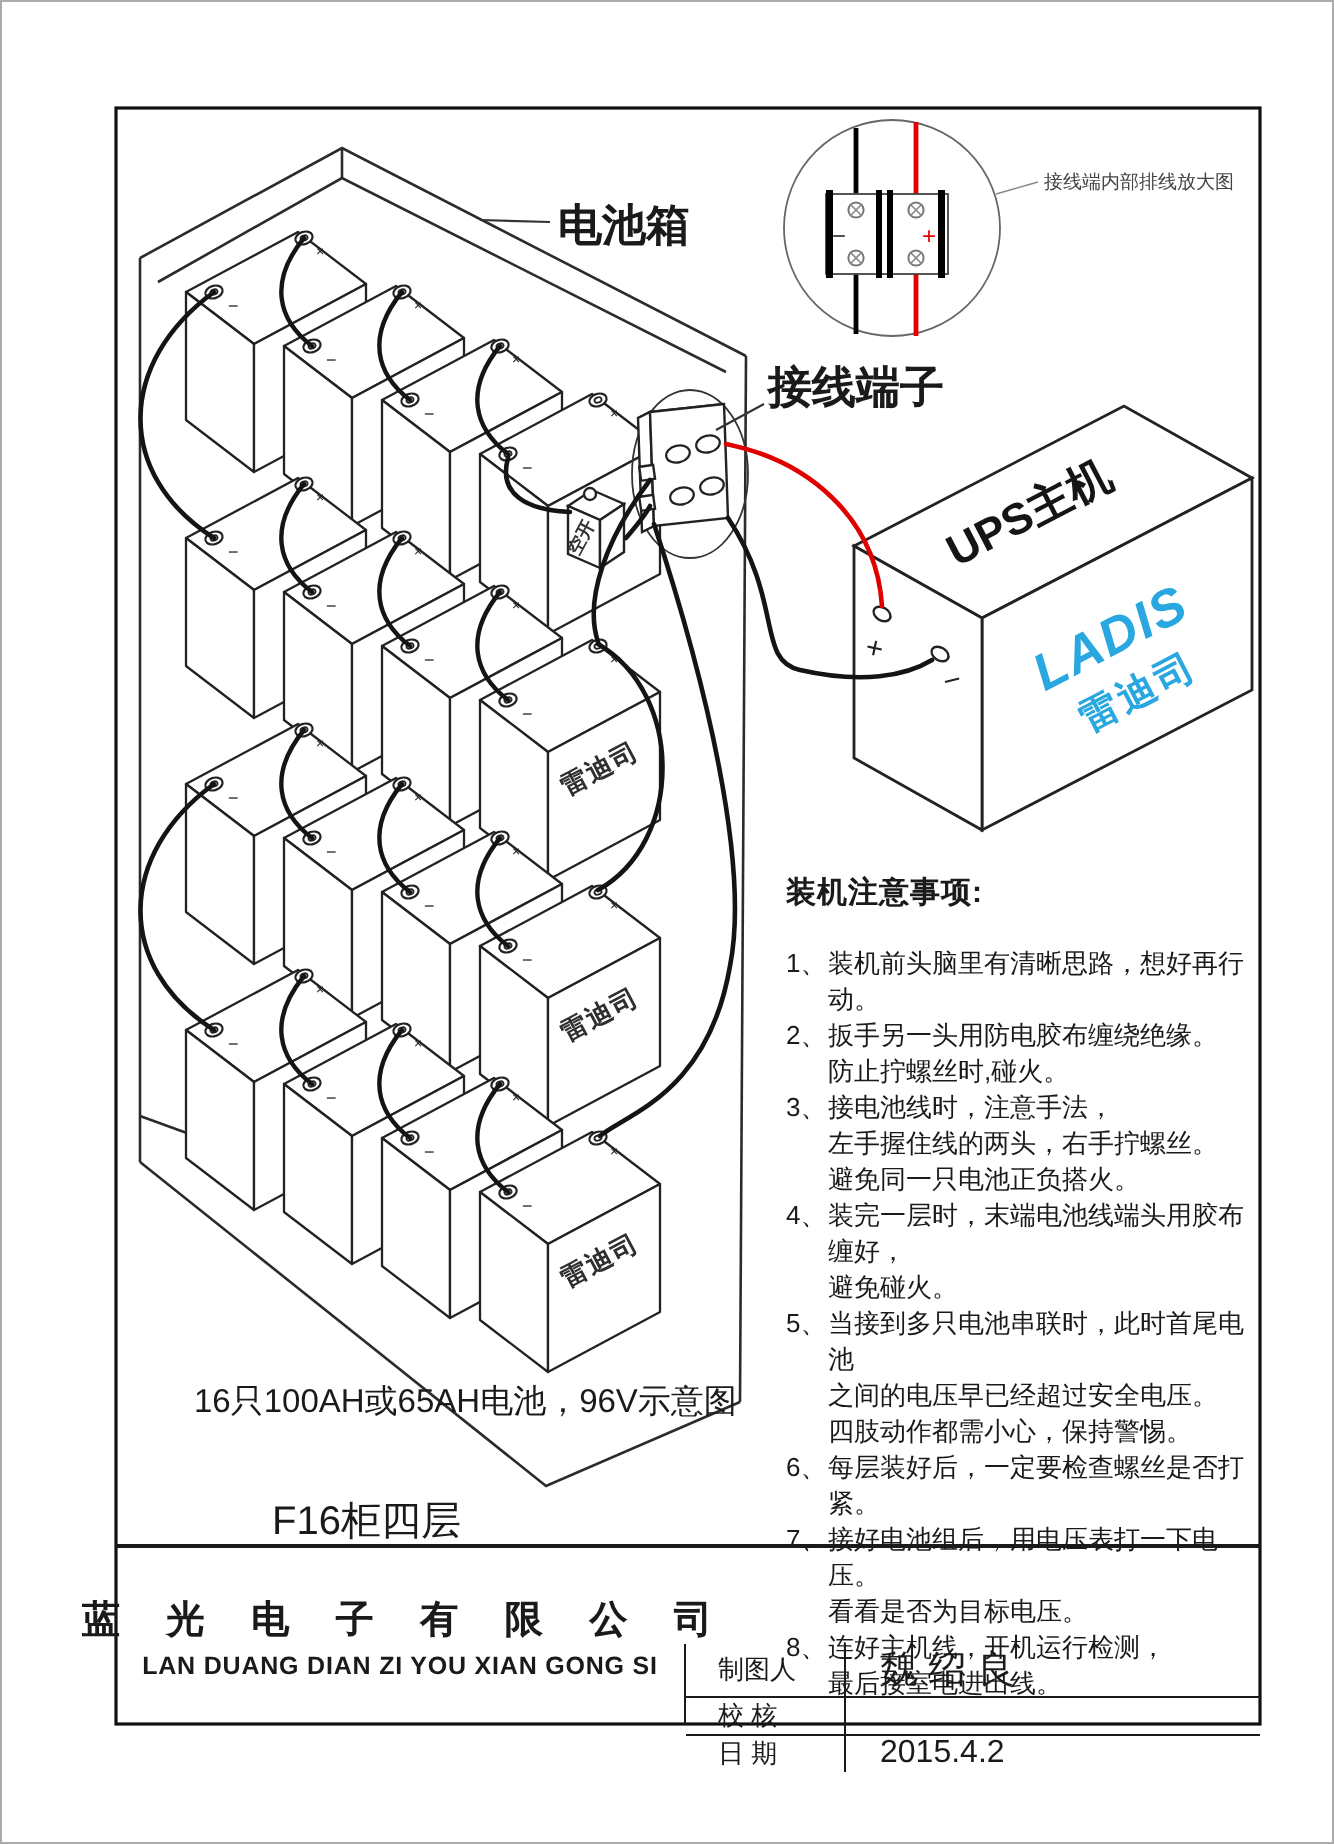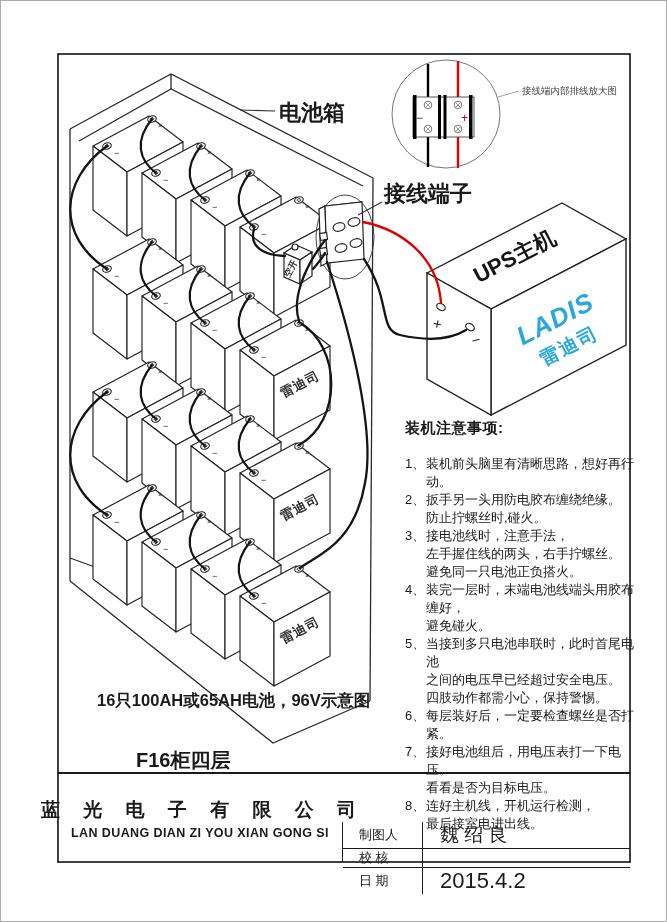--- a/index.html
+++ b/index.html
@@ -1,43 +1,43 @@
 <!DOCTYPE html>
 <html><head>
 <meta charset="utf-8">
 <style>
   html,body{margin:0;padding:0;background:#e8e8e8;}
   .page{position:relative;width:667px;height:922px;background:#ffffff;border:1px solid #ababab;
         box-sizing:border-box;font-family:"Liberation Sans",sans-serif;color:#1a1a1a;overflow:hidden;}
   #drawing{position:absolute;left:0;top:0;z-index:1;}
   .overlay{position:absolute;z-index:2;}
   
-  #notes{left:392px;top:418px;width:240px;margin-left:12px;}
+  #notes{left:392px;top:436px;width:240px;}
   #notes h3{margin:0 0 17px 0;font-size:15px;font-weight:700;letter-spacing:.5px;}
   .note-item{display:flex;font-size:13px;line-height:18px;}
   .note-num{width:21px;flex:none;}
   .note-text{flex:1;}
   
-  .caption{white-space:nowrap;font-weight:700;}
+  .caption{white-space:nowrap;font-weight:400;}
   #cap1{left:96px;top:689px;font-size:16.5px;}
   #cap2{left:135px;top:720px;font-size:20px;margin-top:26px;}
   #cap3{left:85px;top:748px;font-size:16.5px;}
   
   #titleblock{left:57px;top:771px;width:572px;height:90px;border-top:2px solid #1a1a1a;
               display:flex;box-sizing:border-box;}
   .company-cell{width:284px;display:flex;flex-direction:column;justify-content:center;align-items:center;}
   .company-name{font-size:19px;font-weight:600;letter-spacing:9px;white-space:nowrap;padding-left:6px;}
   .company-pinyin{font-size:12.5px;font-weight:600;letter-spacing:.4px;margin-top:3px;white-space:nowrap;}
   .tb-right{flex:1;display:flex;flex-direction:column;border-left:1.5px solid #1a1a1a;margin-top:48px;}
   .tb-row{flex:1;display:flex;border-bottom:1.5px solid #1a1a1a;}
   .tb-row:last-child{border-bottom:none;}
   .tb-label{width:80px;border-right:1.5px solid #1a1a1a;display:flex;align-items:center;
             padding-left:16px;font-size:13px;box-sizing:border-box;white-space:nowrap;}
   .tb-value{flex:1;display:flex;align-items:center;padding-left:17px;font-size:19px;white-space:nowrap;}
-  .tb-row.row-date .tb-value{font-size:22px;}
+  .tb-row.row-date .tb-value{font-size:16px;}
   
   text{font-family:"Liberation Sans",sans-serif;}
   .lbl-big{font-size:22px;font-weight:600;fill:#1a1a1a;}
   .detail-lbl{font-size:9.5px;fill:#444;font-family:"Liberation Serif",serif;}
   .ups-top{font-size:22px;font-weight:700;fill:#151515;}
   .ups-logo{font-size:26px;font-weight:700;font-style:italic;letter-spacing:1px;}
   .ups-cn{font-size:19px;font-weight:700;letter-spacing:2px;}
   .brand{font-size:13px;font-weight:700;fill:#2f2f2f;letter-spacing:1px;}
   .mark{fill:#222;}
   .kongkai{font-size:9px;fill:#333;font-weight:600;}

